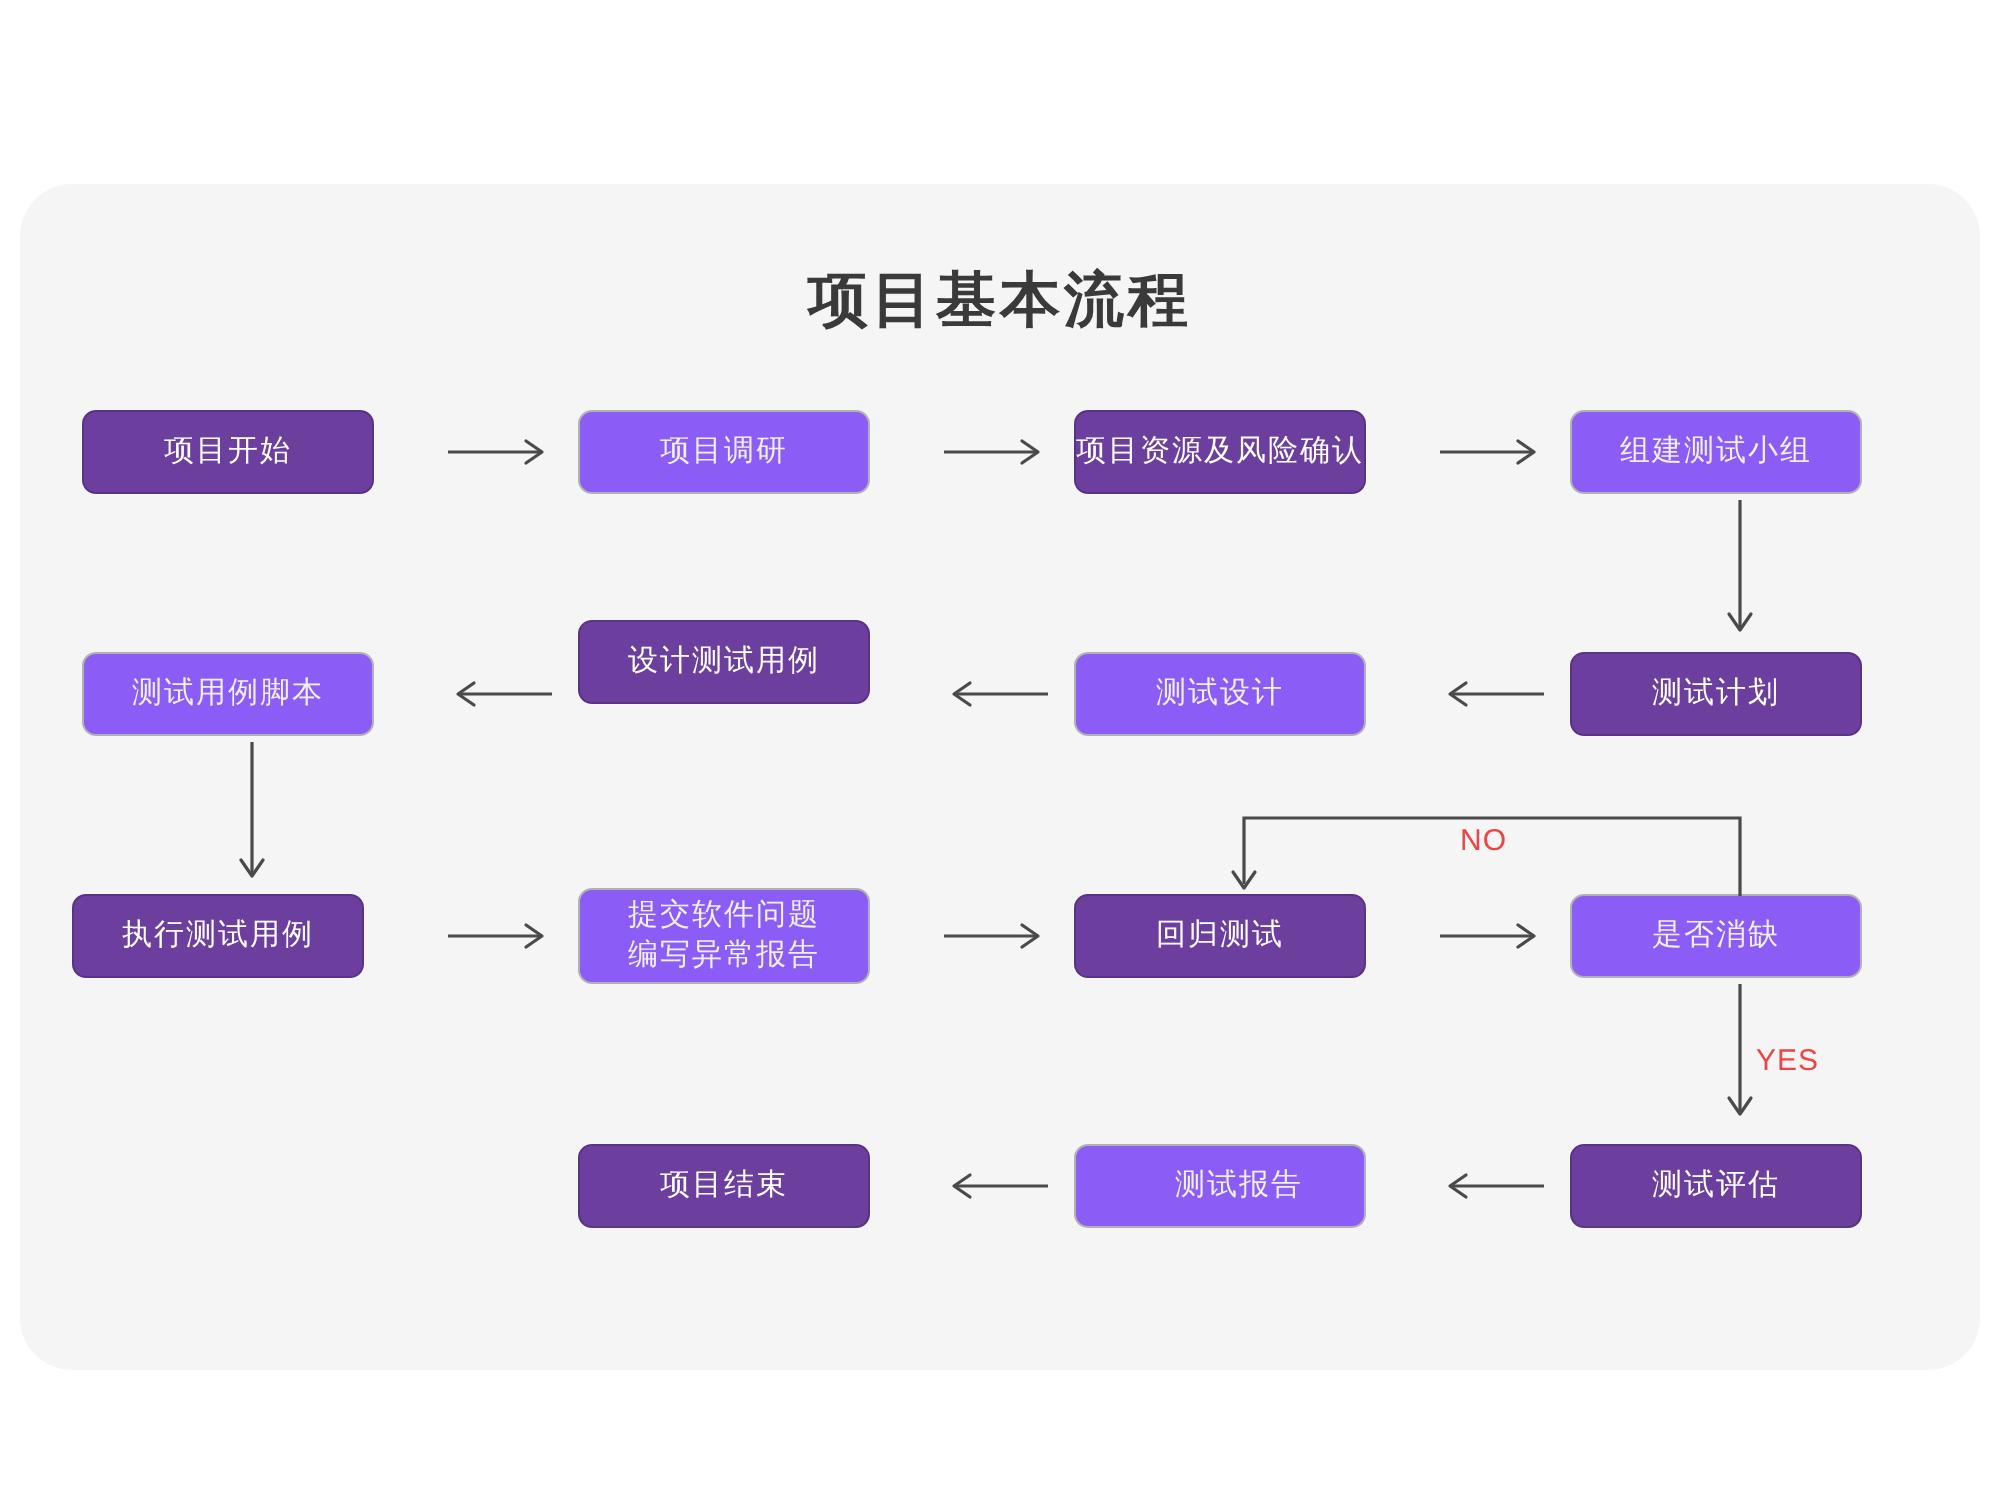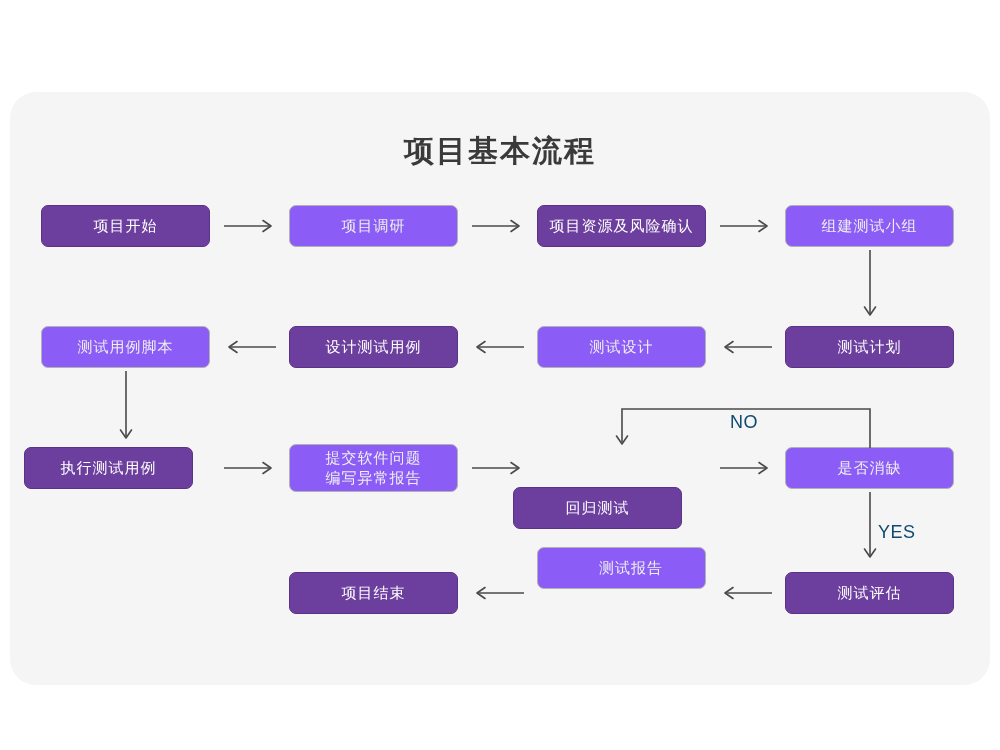--- a/index.html
+++ b/index.html
@@ -33,21 +33,21 @@
     text-align: center;
     font-size: 30px;
     font-weight: 600;
     color: #3a3a3a;
     letter-spacing: 2px;
     line-height: 1;
   }
 
   .node {
     position: absolute;
-    width: 169px;
+    width: 146px;
     height: 42px;
     border-radius: 7px;
     display: flex;
     align-items: center;
     justify-content: center;
     text-align: center;
     font-size: 15px;
     line-height: 20px;
     letter-spacing: 1px;
     box-sizing: border-box;
@@ -86,22 +86,22 @@
   .arrow-head {
     fill: none;
     stroke: #4a4a4a;
     stroke-width: 1.6;
     stroke-linecap: round;
     stroke-linejoin: round;
   }
 
   .edge-label {
     position: absolute;
-    font-size: 18px;
-    color: #0c4a6e;
+    font-size: 15px;
+    color: #ef4444;
     letter-spacing: 0.5px;
     user-select: none;
   }
 </style>
 </head>
 <body>
 
 <div id="card"></div>
 
 <div id="title">项目基本流程</div>
@@ -144,21 +144,21 @@
 
 <div class="node gray" style="left:41px; top:326px;">
   <span>测试用例脚本</span>
 </div>
 
 <svg class="arrow-svg" style="left:224px; top:340px; width:52px; height:14px;" viewBox="0 0 52 14">
   <line x1="52" y1="7" x2="6" y2="7"></line>
   <polyline class="arrow-head" points="13,1.5 5,7 13,12.5"></polyline>
 </svg>
 
-<div class="node purple" style="left:289px; top:326px;">
+<div class="node purple" style="left:289px; top:310px;">
   <span>设计测试用例</span>
 </div>
 
 <svg class="arrow-svg" style="left:472px; top:340px; width:52px; height:14px;" viewBox="0 0 52 14">
   <line x1="52" y1="7" x2="6" y2="7"></line>
   <polyline class="arrow-head" points="13,1.5 5,7 13,12.5"></polyline>
 </svg>
 
 <div class="node gray" style="left:537px; top:326px;">
   <span>测试设计</span>
@@ -171,42 +171,42 @@
 
 <div class="node purple" style="left:785px; top:326px;align-items:center;">
   <span>测试计划</span>
 </div>
 
 <svg class="arrow-svg" style="left:118px; top:371px; width:16px; height:74px;" viewBox="0 0 16 74">
   <line x1="8" y1="0" x2="8" y2="66"></line>
   <polyline class="arrow-head" points="2.5,59 8,67 13.5,59"></polyline>
 </svg>
 
-<div class="node purple" style="left:24px; top:447px;">
+<div class="node purple" style="left:36px; top:447px;">
   <span>执行测试用例</span>
 </div>
 
 <svg class="arrow-svg" style="left:224px; top:461px; width:52px; height:14px;" viewBox="0 0 52 14">
   <line x1="0" y1="7" x2="46" y2="7"></line>
   <polyline class="arrow-head" points="39,1.5 47,7 39,12.5"></polyline>
 </svg>
 
 <div class="node gray tall" style="left:289px; top:444px;">
   <span class="lines">
     <span>提交软件问题</span>
     <span>编写异常报告</span>
   </span>
 </div>
 
 <svg class="arrow-svg" style="left:472px; top:461px; width:52px; height:14px;" viewBox="0 0 52 14">
   <line x1="0" y1="7" x2="46" y2="7"></line>
   <polyline class="arrow-head" points="39,1.5 47,7 39,12.5"></polyline>
 </svg>
 
-<div class="node purple" style="left:513px; top:447px;margin-top:40px;">
+<div class="node purple" style="left:537px; top:447px;">
   <span>回归测试</span>
 </div>
 
 <svg class="arrow-svg" style="left:720px; top:461px; width:52px; height:14px;" viewBox="0 0 52 14">
   <line x1="0" y1="7" x2="46" y2="7"></line>
   <polyline class="arrow-head" points="39,1.5 47,7 39,12.5"></polyline>
 </svg>
 
 <div class="node gray" style="left:785px; top:447px;">
   <span>是否消缺</span>
@@ -228,21 +228,21 @@
 
 <div class="node purple" style="left:289px; top:572px;">
   <span>项目结束</span>
 </div>
 
 <svg class="arrow-svg" style="left:472px; top:586px; width:52px; height:14px;" viewBox="0 0 52 14">
   <line x1="52" y1="7" x2="6" y2="7"></line>
   <polyline class="arrow-head" points="13,1.5 5,7 13,12.5"></polyline>
 </svg>
 
-<div class="node gray" style="left:537px; top:547px;padding-left:19px;">
+<div class="node gray" style="left:537px; top:572px;padding-left:19px;">
   <span>测试报告</span>
 </div>
 
 <svg class="arrow-svg" style="left:720px; top:586px; width:52px; height:14px;" viewBox="0 0 52 14">
   <line x1="52" y1="7" x2="6" y2="7"></line>
   <polyline class="arrow-head" points="13,1.5 5,7 13,12.5"></polyline>
 </svg>
 
 <div class="node purple" style="left:785px; top:572px;">
   <span>测试评估</span>

